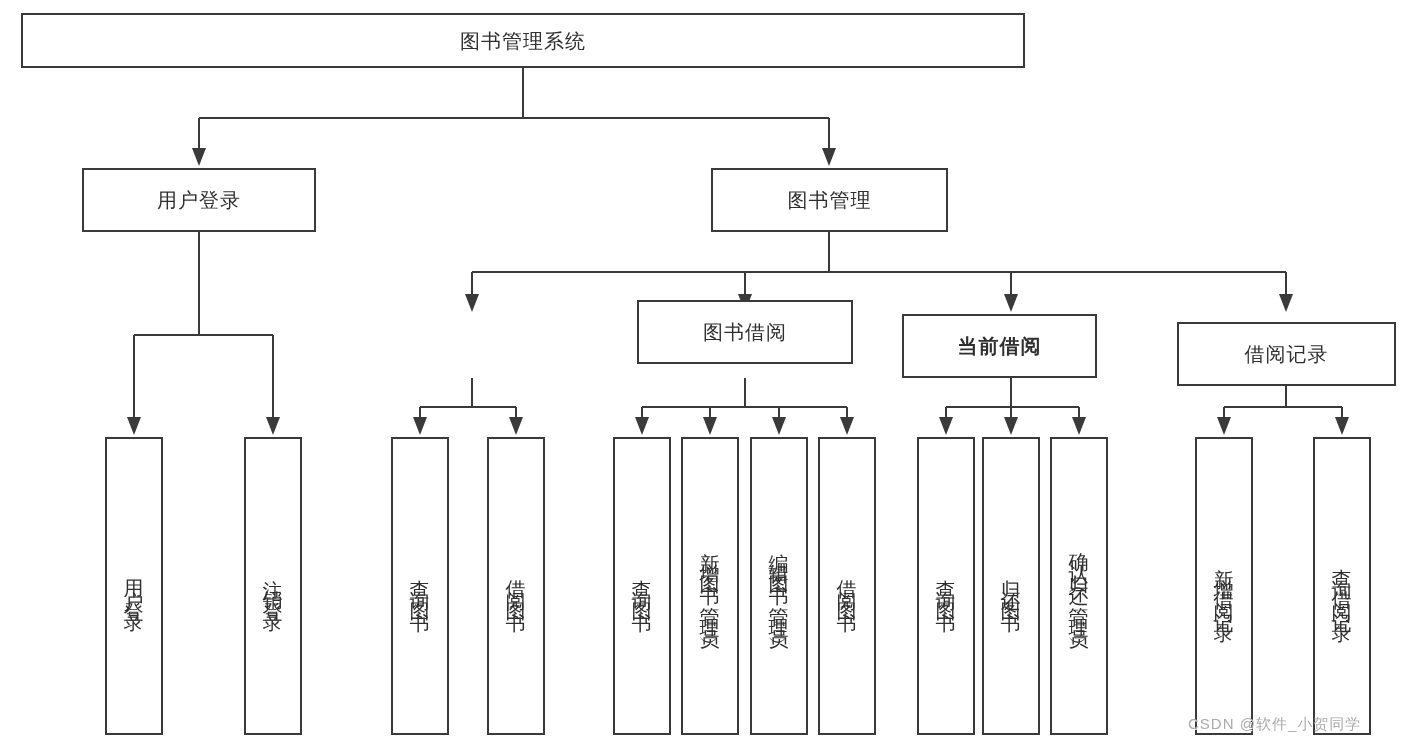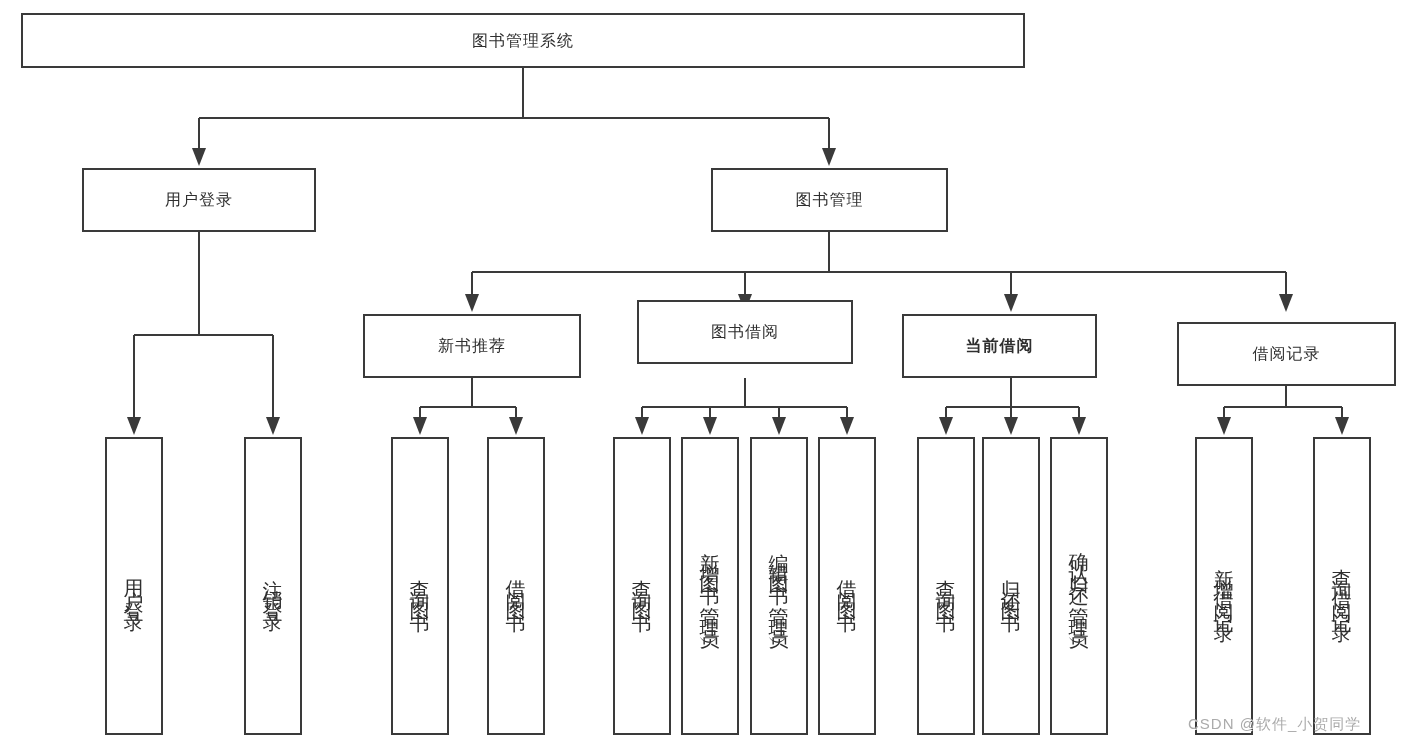--- a/index.html
+++ b/index.html
@@ -20,21 +20,21 @@
   .node {
     position: absolute;
     box-sizing: border-box;
     background: #ffffff;
     border: 2px solid #3a3a3a;
     display: flex;
     align-items: center;
     justify-content: center;
   }
   .node .lbl {
-    font-size: 16px;
+    font-size: 20px;
     letter-spacing: 1px;
     white-space: nowrap;
     line-height: 1;
   }
   .leaf { top: 437px; width: 58px; height: 298px; }
   .leaf .lbl {
     writing-mode: vertical-rl;
     text-orientation: mixed;
     letter-spacing: 11px;
     font-size: 20px;
@@ -140,23 +140,20 @@
     <span class="lbl">图书管理系统</span>
   </div>
 
   <div class="node" id="n-user-login">
     <span class="lbl">用户登录</span>
   </div>
   <div class="node" id="n-book-mgmt">
     <span class="lbl">图书管理</span>
   </div>
 
-  <div class="node" id="n-new-book">
-    <span class="lbl">新书推荐</span>
-  </div>
   <div class="node" id="n-book-borrow">
     <span class="lbl">图书借阅</span>
   </div>
   <div class="node" id="n-current-borrow">
     <span class="lbl">当前借阅</span>
   </div>
   <div class="node" id="n-borrow-records">
     <span class="lbl">借阅记录</span>
   </div>
 

